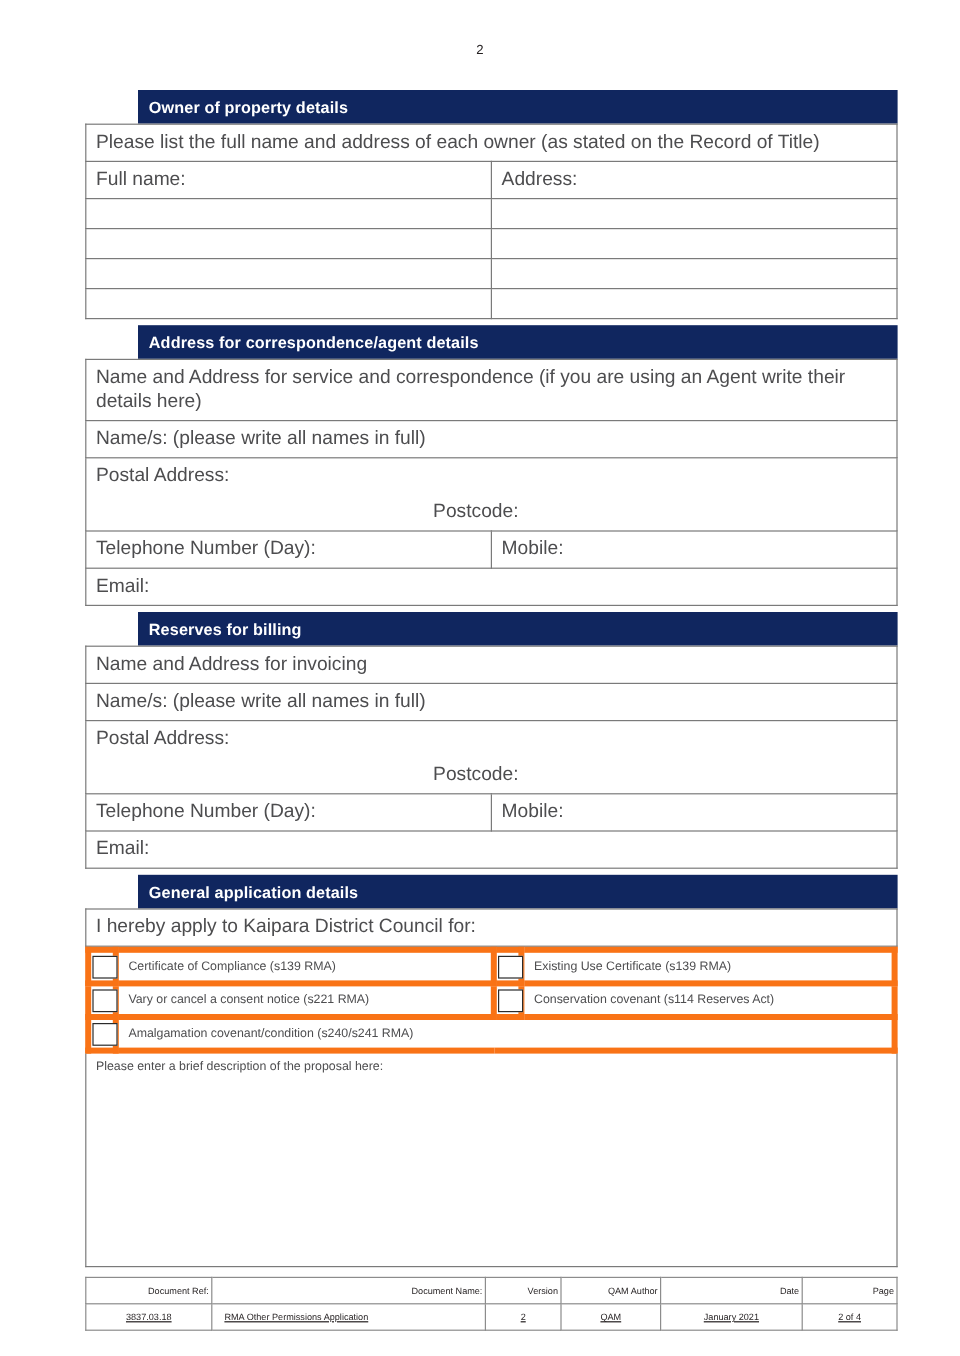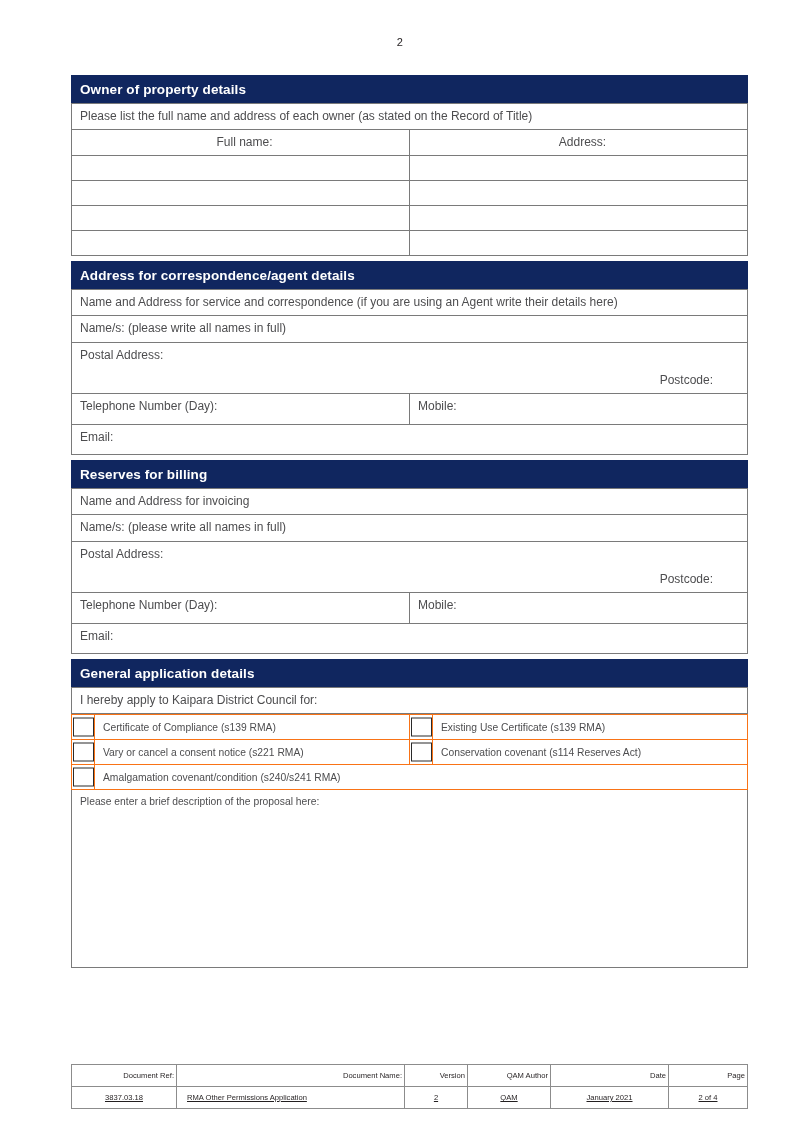--- a/index.html
+++ b/index.html
@@ -45,60 +45,61 @@
   .section-bar {
     background: #10265f;
     color: #ffffff;
     font-size: 13.5px;
     font-weight: bold;
     line-height: 1;
     padding: 8px 0 8px 9px;
     letter-spacing: 0.1px;
     box-sizing: border-box;
     height: 28px;
+    margin-left: 44px;
   }
 
   
   table.grid {
     border-collapse: collapse;
     width: 100%;
     table-layout: fixed;
   }
   table.grid td {
     border: 1px solid #7a7a7a;
-    font-size: 12px;
+    font-size: 16px;
     color: #4d4d4f;
     padding: 5px 0 5px 8px;
     vertical-align: top;
     line-height: 1.25;
     box-sizing: border-box;
   }
   td.blank { padding: 0; }
 
   .h24 { height: 24px; }
-  .h25 { height: 25px; text-align: center; }
+  .h25 { height: 25px; }
   .h30 { height: 30px; }
   .h31 { height: 31px; }
   .h43 { height: 27px; }
   .h48 { height: 48px; }
 
   .postcode-line {
-    text-align: right;
+    text-align: center;
     padding-right: 34px;
     margin-top: 10px;
   }
 
   
   table.checks {
     border-collapse: collapse;
     width: 100%;
     table-layout: fixed;
   }
   table.checks td {
-    border: 1px solid #f97316;
+    border: 5px solid #f97316;
     font-size: 10.3px;
     color: #4d4d4f;
     padding: 6px 0 6px 8px;
     vertical-align: middle;
     height: 25px;
     box-sizing: border-box;
   }
   td.cb-cell {
     padding: 0;
     position: relative;

